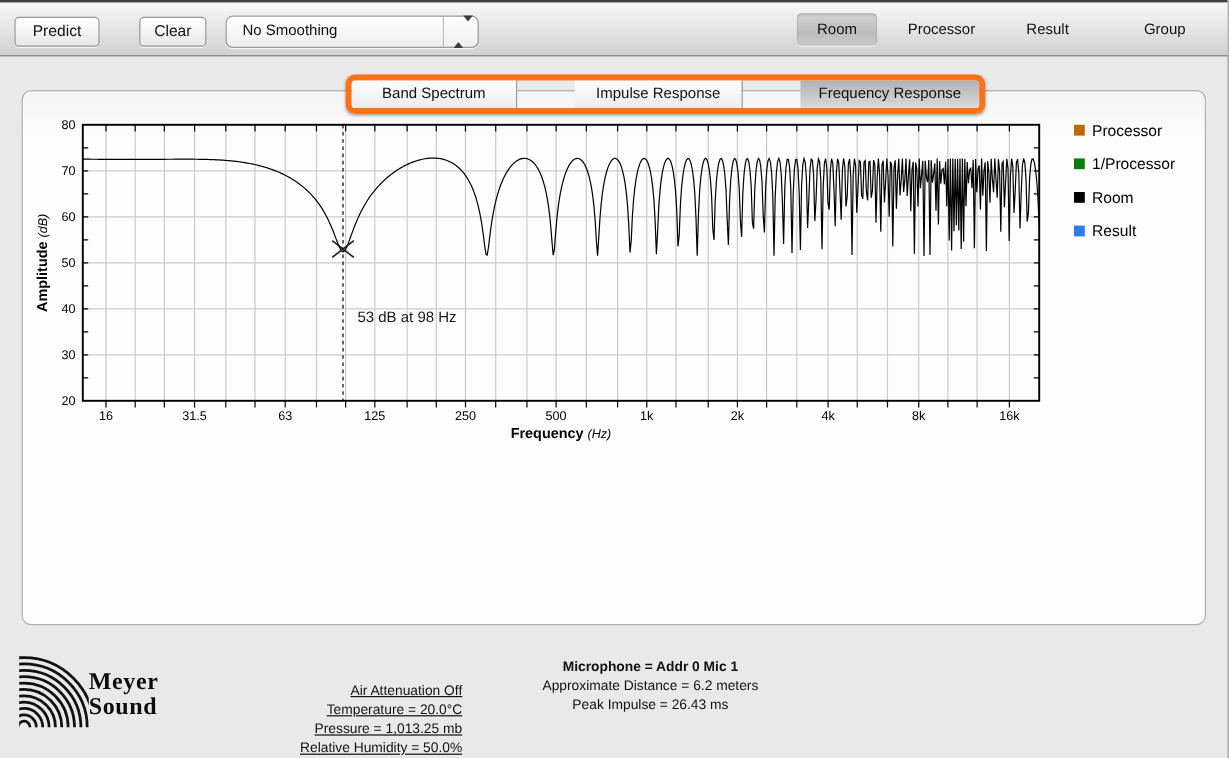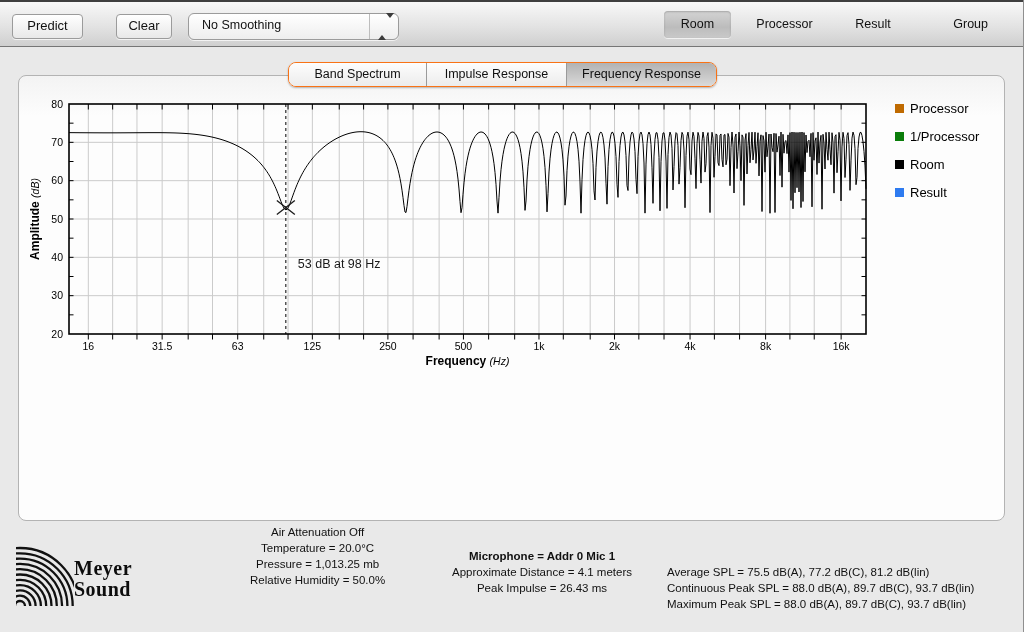--- a/index.html
+++ b/index.html
@@ -30,41 +30,41 @@
   .view-item{position:absolute;top:9px;height:27px;line-height:27px;font-size:12.5px;color:#111;
              text-align:center;cursor:default;}
   .view-item.selected{background:linear-gradient(180deg,#d4d4d4,#bcbcbc 60%,#c9c9c9);
              border-radius:4px;box-shadow:inset 0 1px 2px rgba(0,0,0,.22),0 1px 0 rgba(255,255,255,.65);}
   #view-room{left:664px;width:67px;}
   #view-processor{left:736px;width:97px;}
   #view-result{left:842px;width:62px;}
   #view-group{left:916px;width:72px;text-align:right;}
   
   #tabstrip{position:absolute;left:288px;top:62px;height:23px;display:flex;z-index:5;
-            border:1px solid #f97316;border-radius:8px;overflow:hidden;
-            box-shadow:0 1px 2px rgba(0,0,0,.28);}
+            border:5px solid #f97316;border-radius:8px;overflow:hidden;
+            box-shadow:0 1px 2px rgba(0,0,0,.28);gap:48px;}
   .tab{height:23px;line-height:23px;text-align:center;font-size:12.5px;color:#101010;
        background:linear-gradient(180deg,#fdfdfd,#ececec);border-right:1px solid #9a9a9a;cursor:default;}
   .tab:last-child{border-right:none;}
   .tab.selected{background:linear-gradient(180deg,#b2b2b2,#dadada);}
   #tab-band{width:137px;}
   #tab-impulse{width:139px;}
   #tab-freq{width:149px;}
   
   #panel{position:absolute;left:18px;top:75px;width:987px;height:446px;
          background:linear-gradient(180deg,#f3f3f3,#fdfdfd 40px);
          border:1px solid #b3b3b3;border-radius:8px;box-sizing:border-box;}
   #chart-svg{position:absolute;left:0;top:0;}
   #legend{position:absolute;left:876px;top:18px;}
   .legend-row{display:flex;align-items:center;height:28px;}
   .legend-swatch{width:9px;height:9px;margin-right:6px;}
   .legend-label{font-size:13px;color:#000;}
   
   .ft{position:absolute;font-size:11.5px;line-height:16px;color:#111;}
-  #ft-env{left:250px;top:524px;text-align:center;}
+  #ft-env{left:250px;top:568px;text-align:right;text-decoration:underline;}
   #ft-mic{left:412px;top:548px;width:260px;text-align:center;}
   #ft-mic .title{font-weight:bold;}
   #ft-spl{left:667px;top:564px;text-align:left;}
   #logo-arcs{position:absolute;left:16px;top:546px;}
   #logo-text{position:absolute;left:74px;top:558px;font-family:"Liberation Serif",serif;
              font-weight:bold;font-size:20px;line-height:21px;color:#0d0d0d;letter-spacing:.5px;}
   #logo-copy{position:absolute;left:16px;top:605px;font-size:8.5px;font-weight:bold;
              line-height:10.5px;color:#161616;}
 </style>
 </head>
@@ -291,23 +291,18 @@
 
   <div id="ft-env" class="ft">
     <div>Air Attenuation Off</div>
     <div>Temperature = 20.0°C</div>
     <div>Pressure = 1,013.25  mb</div>
     <div>Relative Humidity = 50.0%</div>
   </div>
 
   <div id="ft-mic" class="ft">
     <div class="title">Microphone = Addr 0 Mic 1</div>
-    <div>Approximate Distance = 4.1 meters</div>
+    <div>Approximate Distance = 6.2 meters</div>
     <div>Peak Impulse = 26.43 ms</div>
   </div>
 
-  <div id="ft-spl" class="ft">
-    <div>Average SPL = 75.5 dB(A),  77.2 dB(C),  81.2 dB(lin)</div>
-    <div>Continuous Peak SPL = 88.0 dB(A),  89.7 dB(C),  93.7 dB(lin)</div>
-    <div>Maximum Peak SPL = 88.0 dB(A),  89.7 dB(C),  93.7 dB(lin)</div>
-  </div>
 
 </div>
 
 </body></html>

